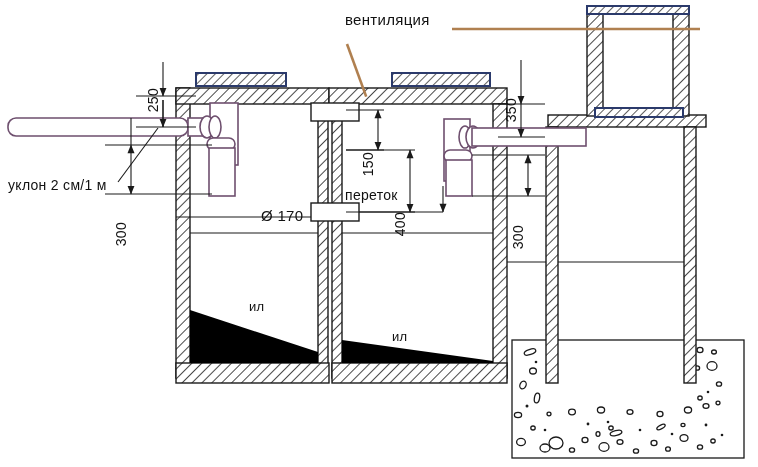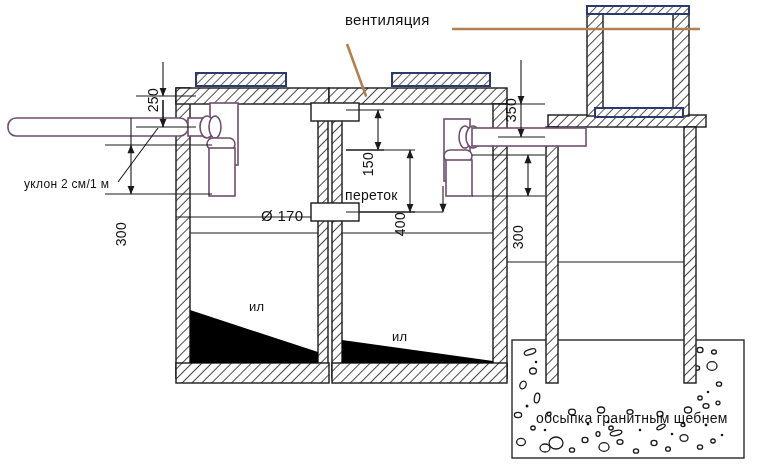--- a/index.html
+++ b/index.html
@@ -202,21 +202,21 @@
       <line x1="472" y1="196" x2="545" y2="196"></line>
       <line x1="528" y1="155" x2="528" y2="175" marker-start="url(#ahr)"></line>
       <line x1="528" y1="175" x2="528" y2="196" marker-end="url(#ah)"></line>
     </g>
 
     <line x1="118" y1="182" x2="158" y2="128" stroke="#1a1a1a" stroke-width="1.1"></line>
   </svg>
 
   <div class="lbl dimtxt" style="left:345px;top:12px;font-size:15px;">вентиляция</div>
 
-  <div class="lbl dimtxt" style="left:24px;top:178px;font-size:12px;">уклон 2 см/1 м</div>
+  <div class="lbl dimtxt" style="left:8px;top:178px;font-size:14px;">уклон 2 см/1 м</div>
 
   <div class="lbl dimtxt rot" style="left:160px;top:88px;transform:rotate(-90deg) translate(-100%,-100%);">250</div>
 
   <div class="lbl dimtxt rot" style="left:128px;top:222px;transform:rotate(-90deg) translate(-100%,-100%);">300</div>
 
   <div class="lbl dimtxt rot" style="left:375px;top:152px;transform:rotate(-90deg) translate(-100%,-100%);">150</div>
 
   <div class="lbl dimtxt rot" style="left:407px;top:212px;transform:rotate(-90deg) translate(-100%,-100%);">400</div>
 
   <div class="lbl dimtxt rot" style="left:518px;top:98px;transform:rotate(-90deg) translate(-100%,-100%);">350</div>
@@ -224,15 +224,14 @@
   <div class="lbl dimtxt rot" style="left:525px;top:225px;transform:rotate(-90deg) translate(-100%,-100%);">300</div>
 
   <div class="lbl dimtxt" style="left:261px;top:208px;font-size:15px;">Ø 170</div>
 
   <div class="lbl dimtxt" style="left:345px;top:188px;font-size:14px;">переток</div>
 
   <div class="lbl dimtxt" style="left:249px;top:300px;font-size:13px;">ил</div>
 
   <div class="lbl dimtxt" style="left:392px;top:330px;font-size:13px;">ил</div>
 
-  <div class="lbl dimtxt" style="left:536px;top:411px;font-size:14px;">обсыпка гранитным щебнем</div>
 
 </div>
 
 </body></html>

